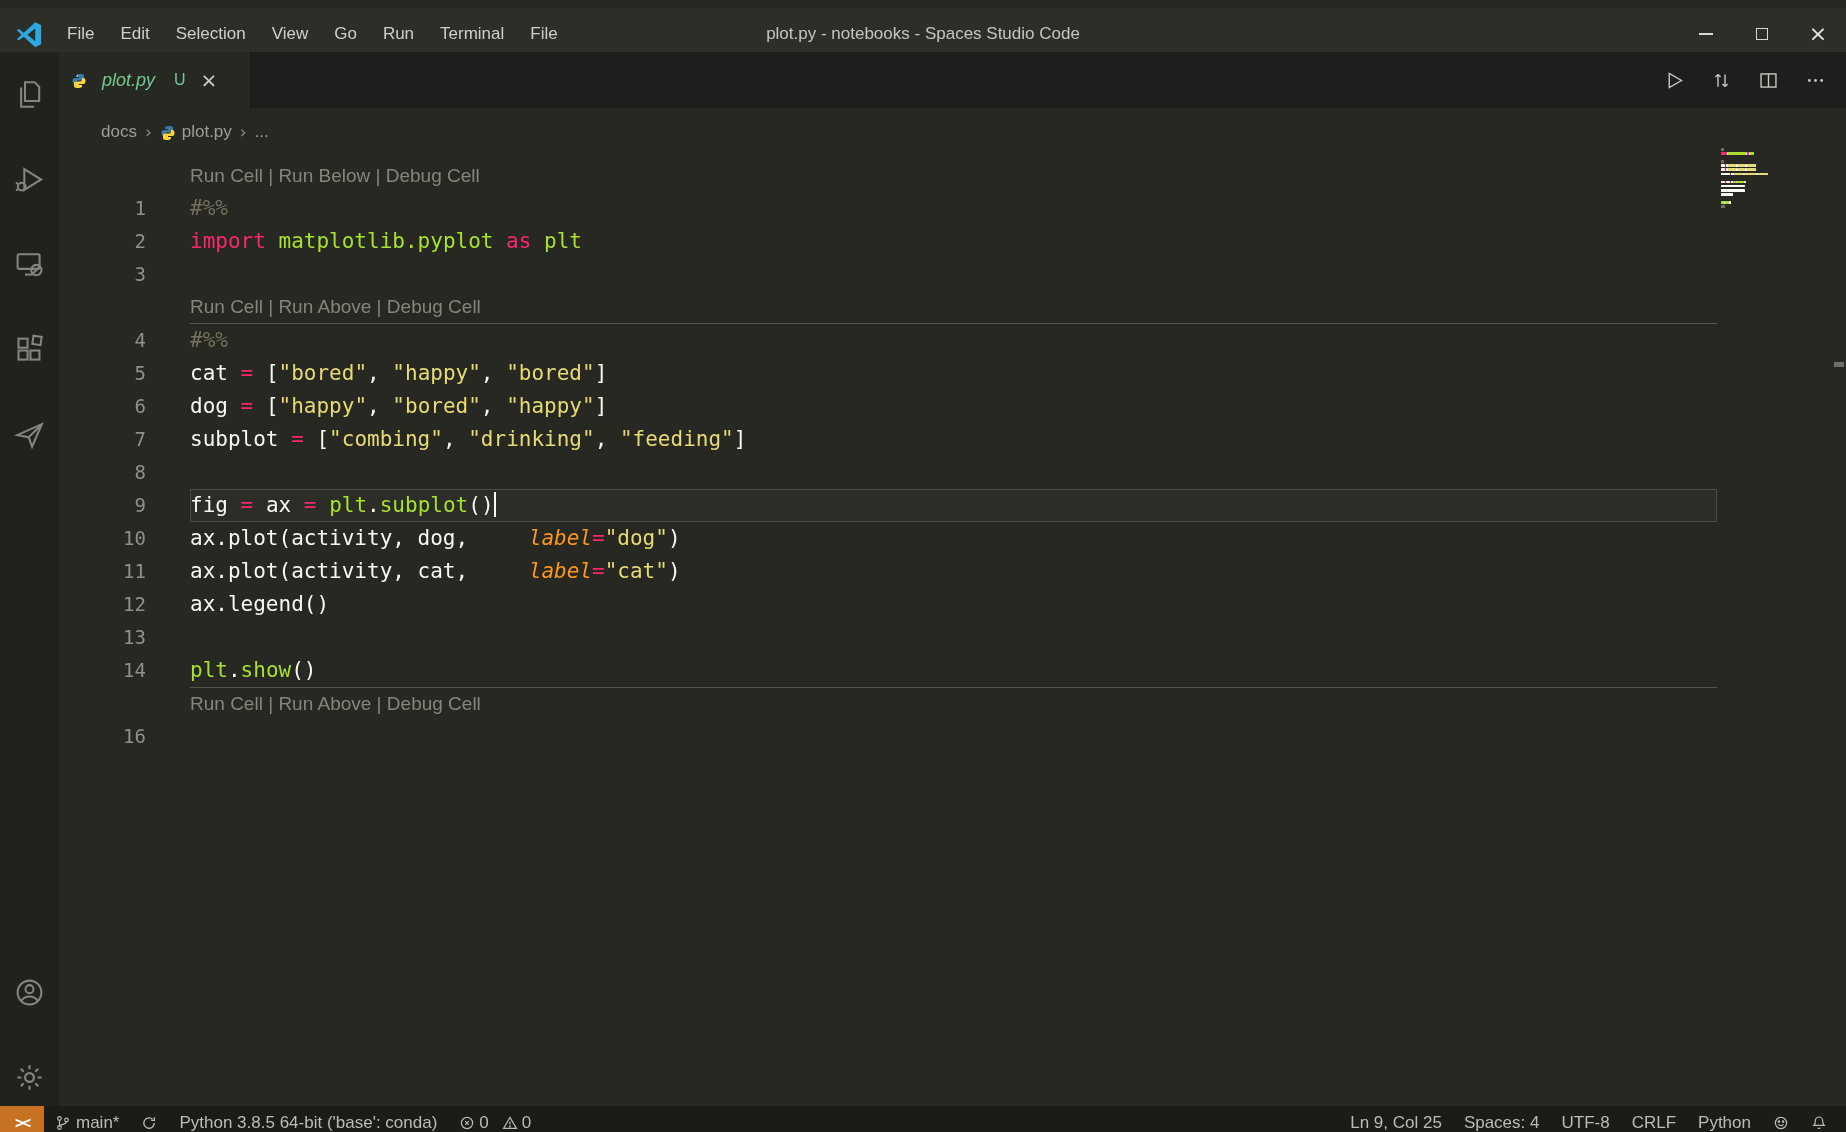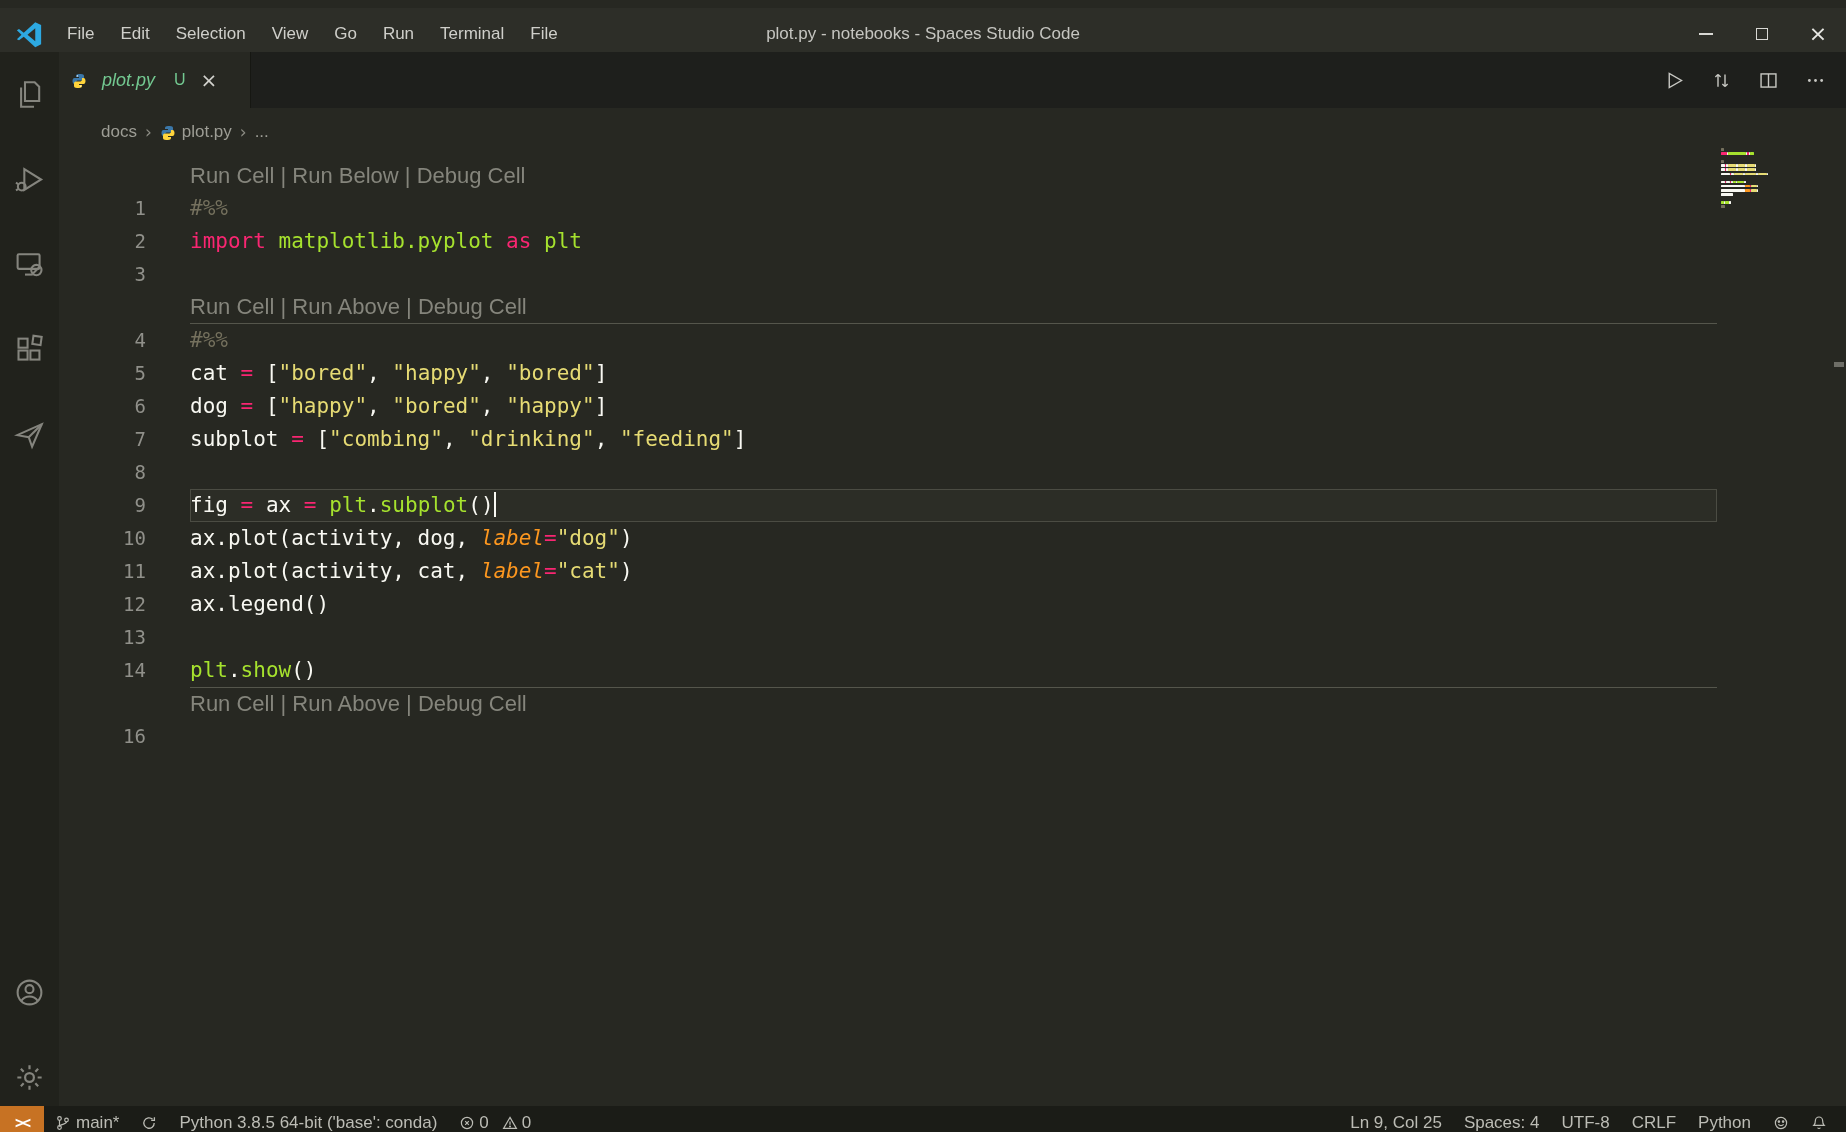--- a/index.html
+++ b/index.html
@@ -62,29 +62,29 @@
   .code-area{ position:absolute; top:140px; left:59px; right:0; bottom:26px; padding-top:20px; overflow:hidden; }
   .row{ display:flex; height:33px; line-height:33px; }
   .lens-row{ height:32px; line-height:32px; }
   .ln{
     flex:0 0 131px; width:131px; padding-right:44px; text-align:right;
     font-family:"DejaVu Sans Mono",monospace; font-size:19px;
     color:var(--line_number,#90908a);
   }
   .line{ white-space:pre; font-family:"DejaVu Sans Mono",monospace; font-size:21px; }
   .line.current{ width:1527px; background:#2c2d26; outline:1px solid #4b4c43; outline-offset:-1px; }
-  .lens{ font-size:22px; color:#85857c; white-space:pre; }
+  .lens{ font-size:19px; color:#85857c; white-space:pre; }
   .lens-link{ cursor:pointer; }
   .cell-sep{ height:1px; margin-left:131px; width:1527px; background:#55564c; }
   .tk-k,.tk-o{ color:var(--keyword,#f92672); }
   .tk-s{ color:var(--string,#e6db74); }
   .tk-c{ color:var(--comment,#75715e); }
   .tk-m{ color:var(--function_green,#a6e22e); text-underline-offset:3px; }
   .tk-f{ color:var(--function_green,#a6e22e); }
-  .tk-p{ color:var(--param_orange,#fd971f); font-style:italic; }
+  .tk-p{ color:var(--param_orange,#fd971f); font-style:italic;margin-left:48px; }
   .tk-t{ color:var(--text,#f8f8f2); }
   .cursor{ display:inline-block; width:2px; height:25px; background:#f8f8f2; vertical-align:middle; position:relative; top:-2px; }
   
   .minimap{ position:absolute; top:148px; left:1721px; width:56px; height:90px; overflow:hidden; }
   .mm-line{ height:4.1px; white-space:nowrap; }
   .mm-seg{ display:inline-block; height:2.6px; background:currentColor; vertical-align:top; border-radius:.5px; }
   .ruler-mark{ position:absolute; top:362px; right:2px; width:10px; height:5px; background:#6e6e67; }
   
   .statusbar{
     position:absolute; top:1106px; left:0; width:1846px; height:34px;

